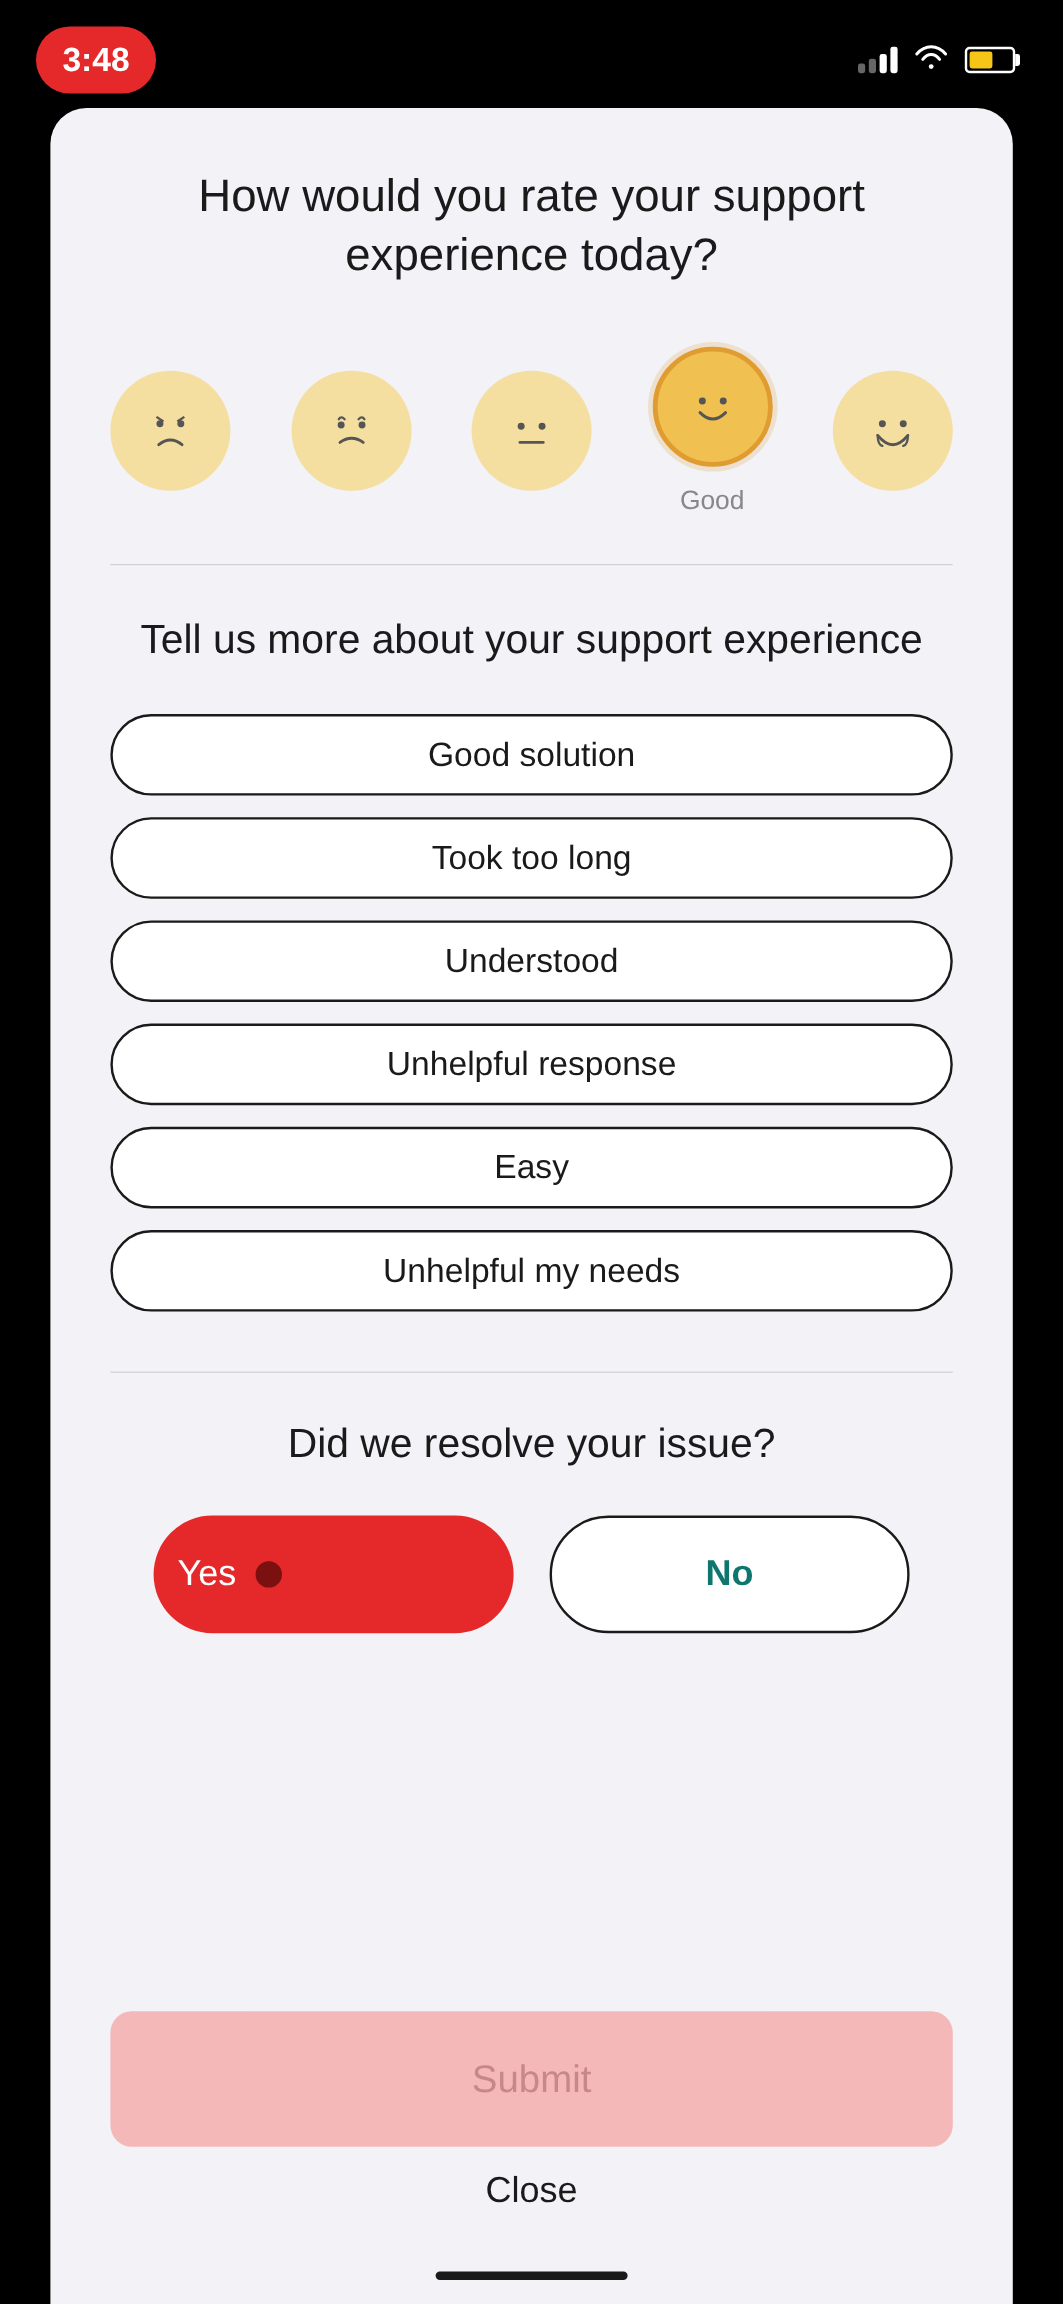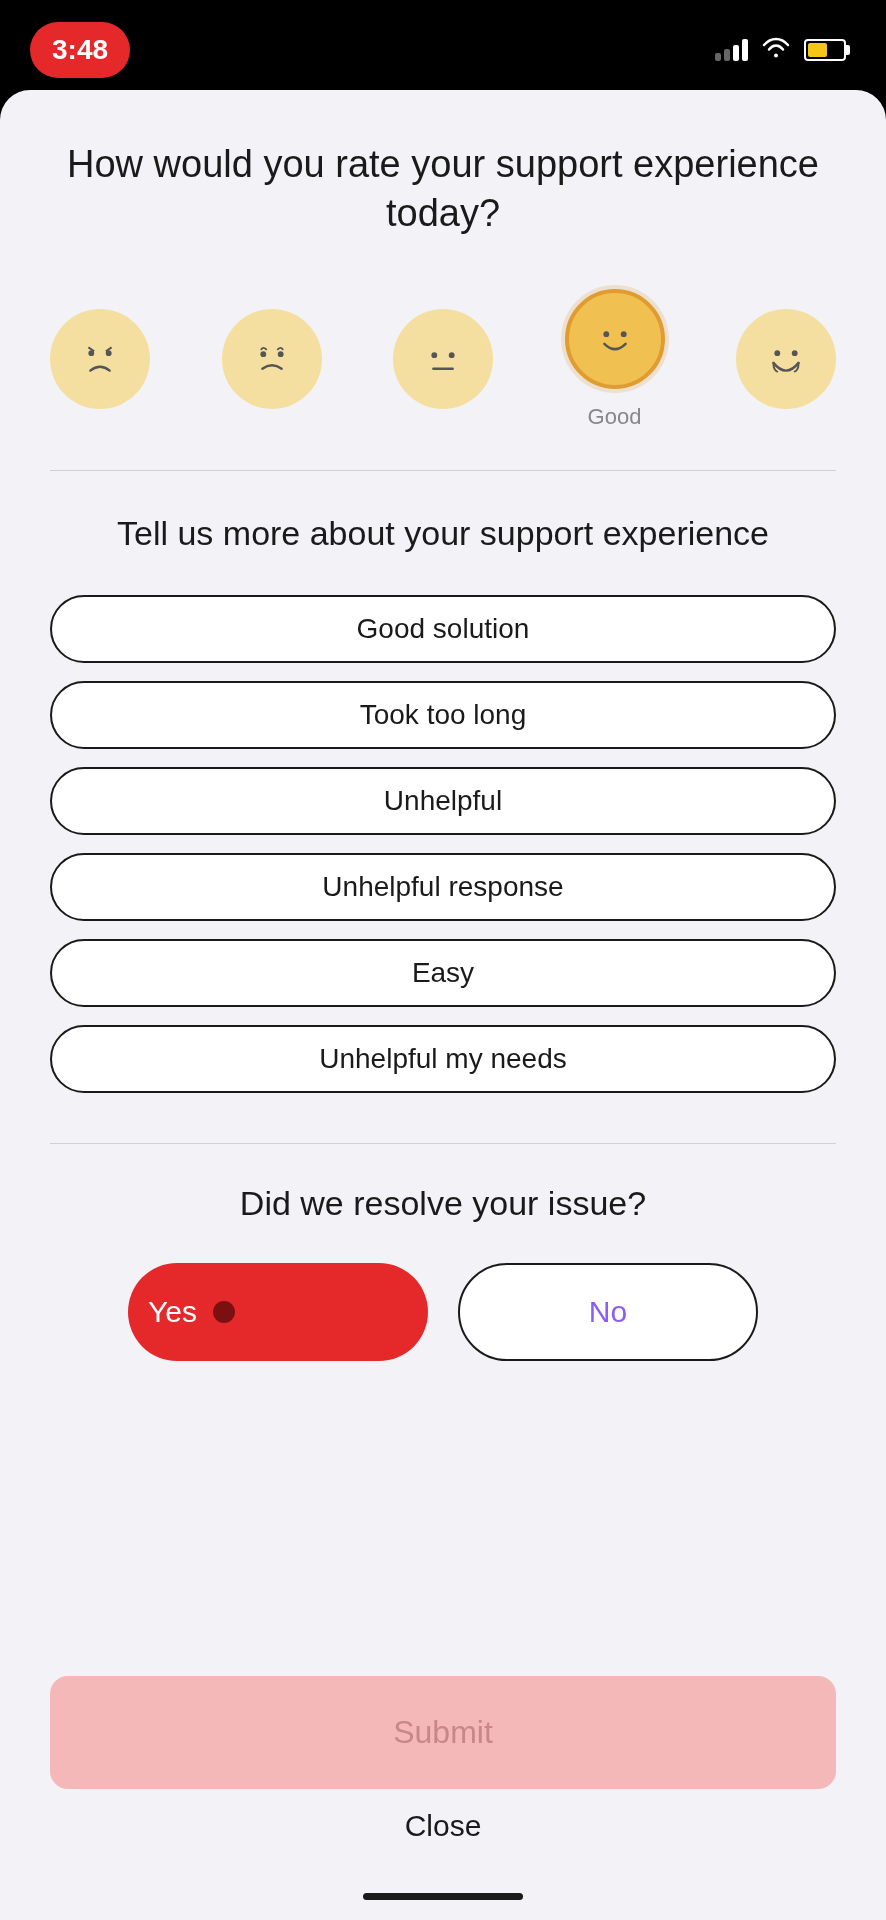--- a/index.html
+++ b/index.html
@@ -85,21 +85,21 @@
 
     .battery-fill {
       width: 55%;
       height: 100%;
       background: #f5c518;
       border-radius: 2px;
     }
 
     
     .card {
-      width: 886px;
+      width: 802px;
       background: #f2f2f7;
       border-radius: 30px 30px 0 0;
       flex: 1;
       display: flex;
       flex-direction: column;
       align-items: center;
       padding: 50px 50px 0 50px;
       overflow: hidden;
     }
 
@@ -234,22 +234,22 @@
     }
 
     .btn-no {
       flex: 1;
       max-width: 300px;
       background: #fff;
       border: 2px solid #1a1a1a;
       border-radius: 50px;
       padding: 30px 20px;
       font-size: 30px;
-      font-weight: 400;
-      color: #8b5cf6;
+      font-weight: 700;
+      color: #0f766e;
       cursor: pointer;
     }
 
     
     .bottom-area {
       width: 100%;
       margin-top: auto;
       padding: 40px 0 0 0;
     }
 
@@ -386,21 +386,21 @@
 
   </div>
 
   <div class="divider"></div>
 
   <h2 class="section-title">Tell us more about your support experience</h2>
 
   <div class="tags-container">
     <button class="tag">Good solution</button>
     <button class="tag">Took too long</button>
-    <button class="tag">Unhelpful</button>
+    <button class="tag">Understood</button>
     <button class="tag">Unhelpful response</button>
     <button class="tag">Easy</button>
     <button class="tag">Unhelpful my needs</button>
   </div>
 
   <div class="divider"></div>
 
   <h2 class="resolve-title">Did we resolve your issue?</h2>
 
   <div class="yes-no-row">

